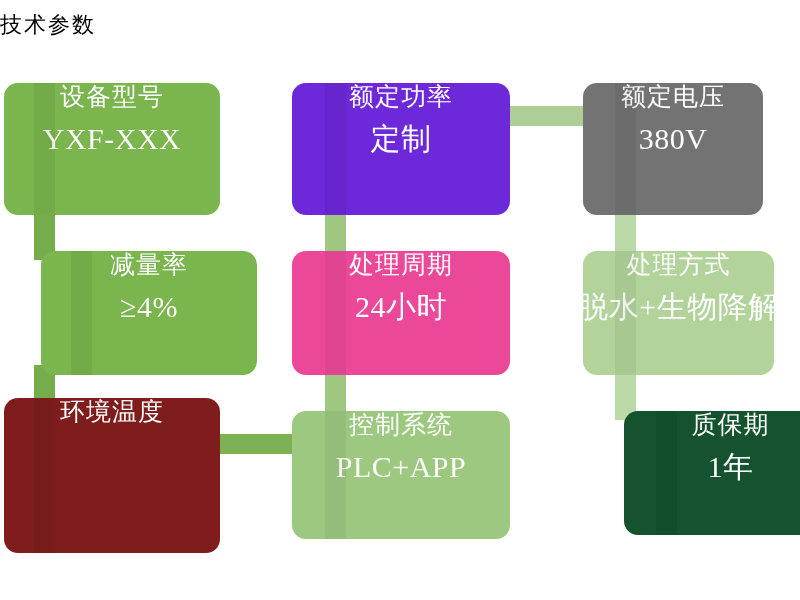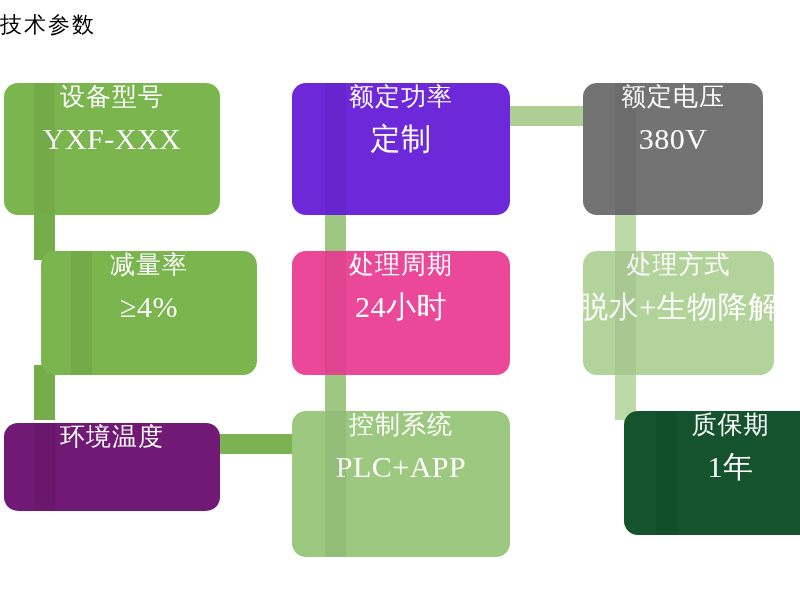--- a/index.html
+++ b/index.html
@@ -127,26 +127,26 @@
   </div>
   <div class="nub" style="left:325px;top:375px;background:#9ec881;"></div>
 
   <div class="card" style="left:583px;top:251px;width:191px;height:124px;background:#b2d49b;">
     <div class="band dark" style="left:32px;"></div>
     <div class="c-title">处理方式</div>
     <div class="c-value">脱水+生物降解</div>
   </div>
   <div class="nub" style="left:615px;top:375px;background:#bcd9a8;"></div>
 
-  <div class="card c1" style="left:4px;top:423px;width:216px;height:88px;background:#701a75;">
+  <div class="card c1" style="left:4px;top:398px;width:216px;height:155px;background:#7f1d1d;">
     <div class="band dark" style="left:30px;"></div>
     <div class="c-title">环境温度</div>
   </div>
 
-  <div class="card" style="left:292px;top:411px;width:218px;height:146px;background:#9cc87f;">
+  <div class="card" style="left:292px;top:411px;width:218px;height:128px;background:#9cc87f;">
     <div class="band dark" style="left:33px;"></div>
     <div class="c-title">控制系统</div>
     <div class="c-value">PLC+APP</div>
   </div>
 
   <div class="card" style="left:608px;top:411px;width:213px;height:124px;background:#14532d;margin-left:16px;">
     <div class="band dark" style="left:32px;"></div>
     <div class="c-title">质保期</div>
     <div class="c-value">1年</div>
   </div>

